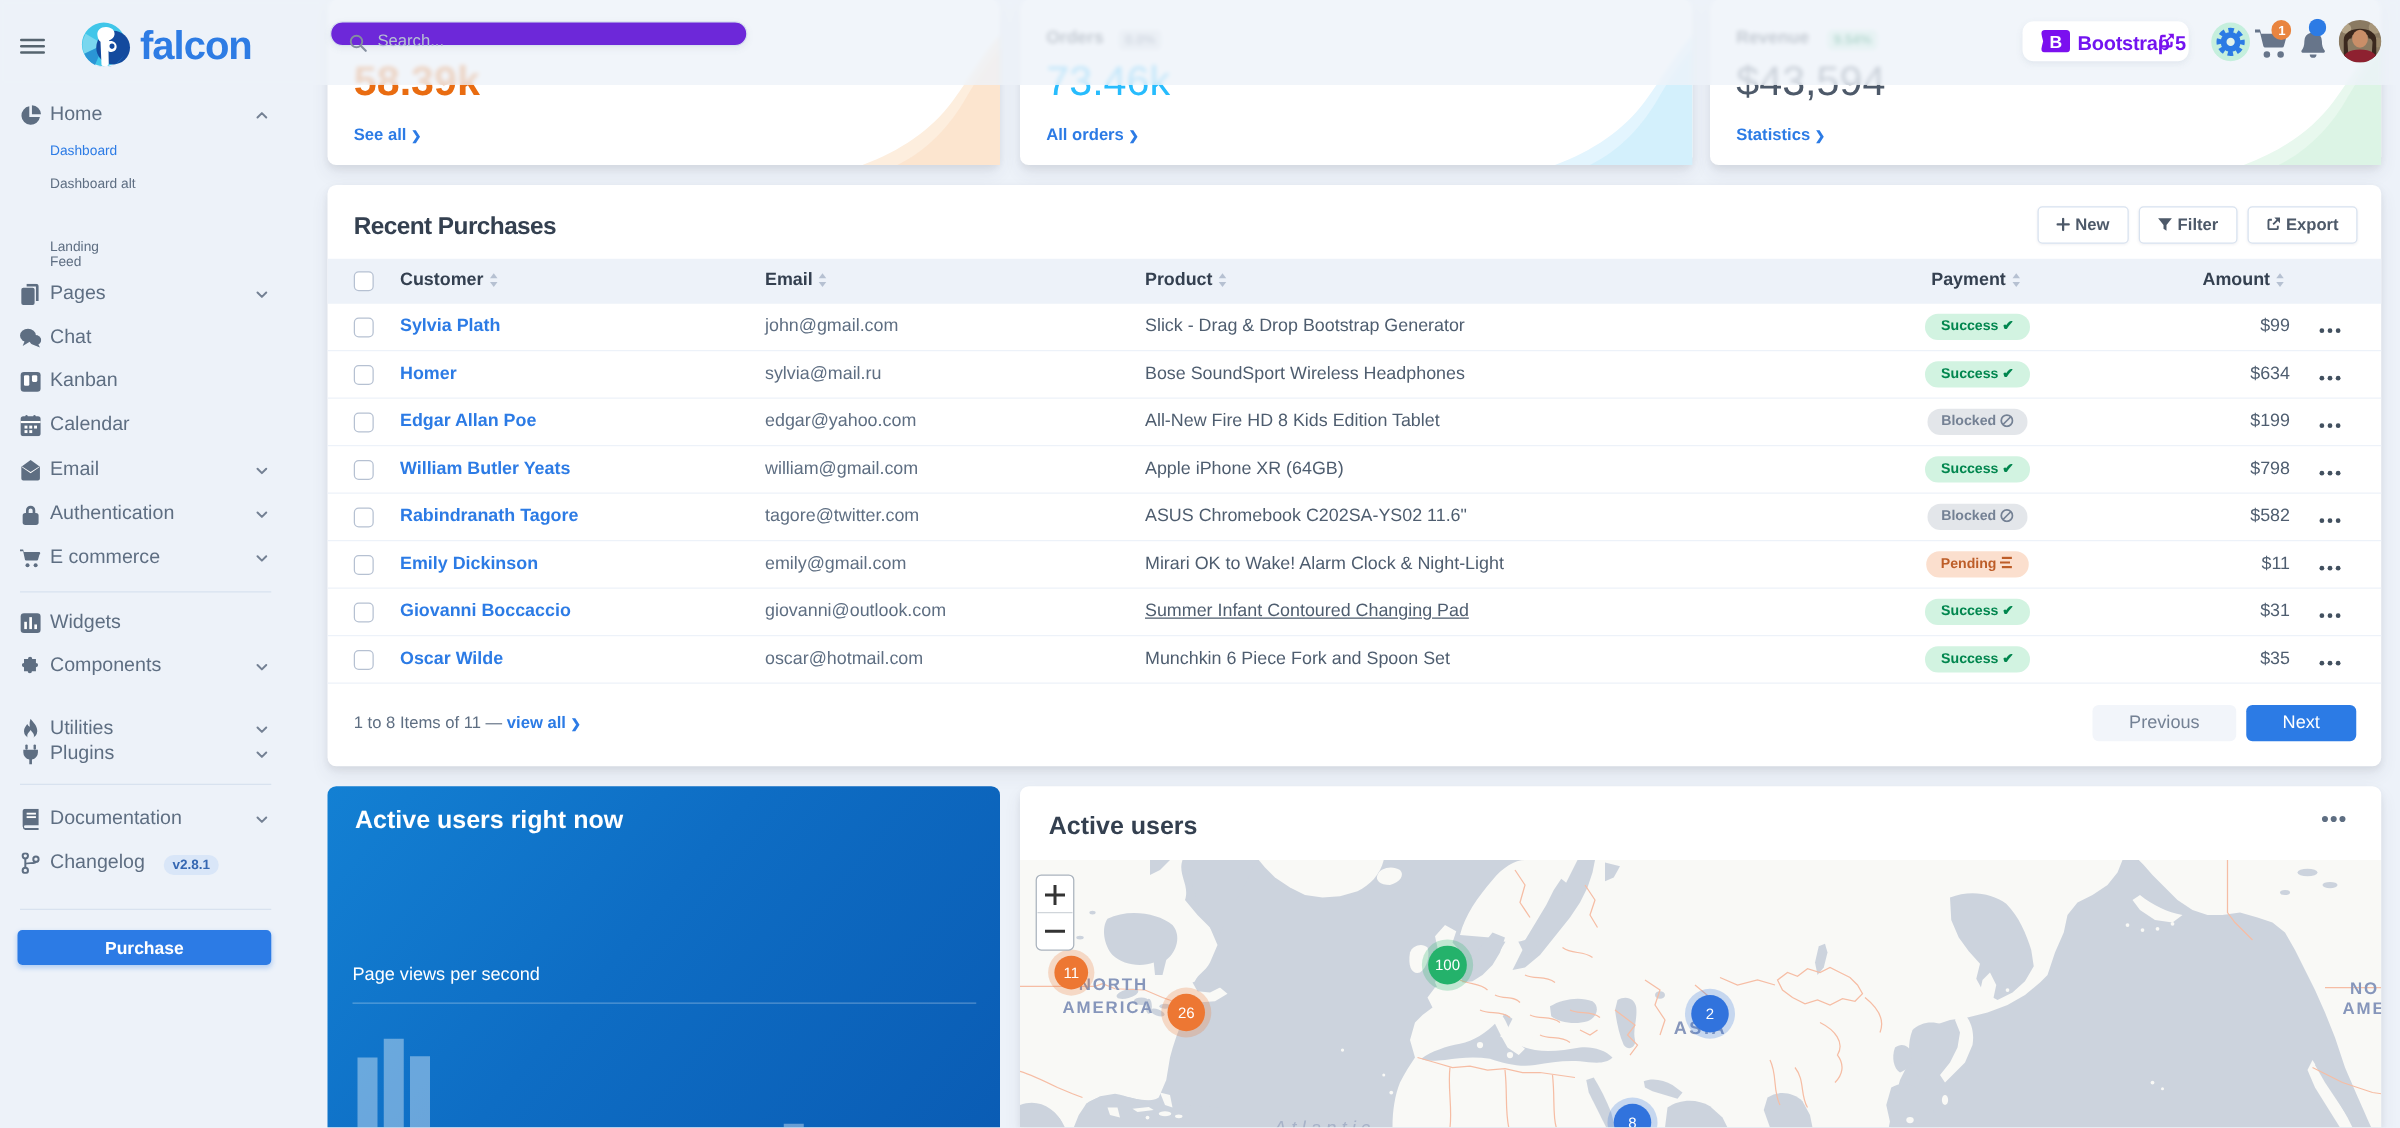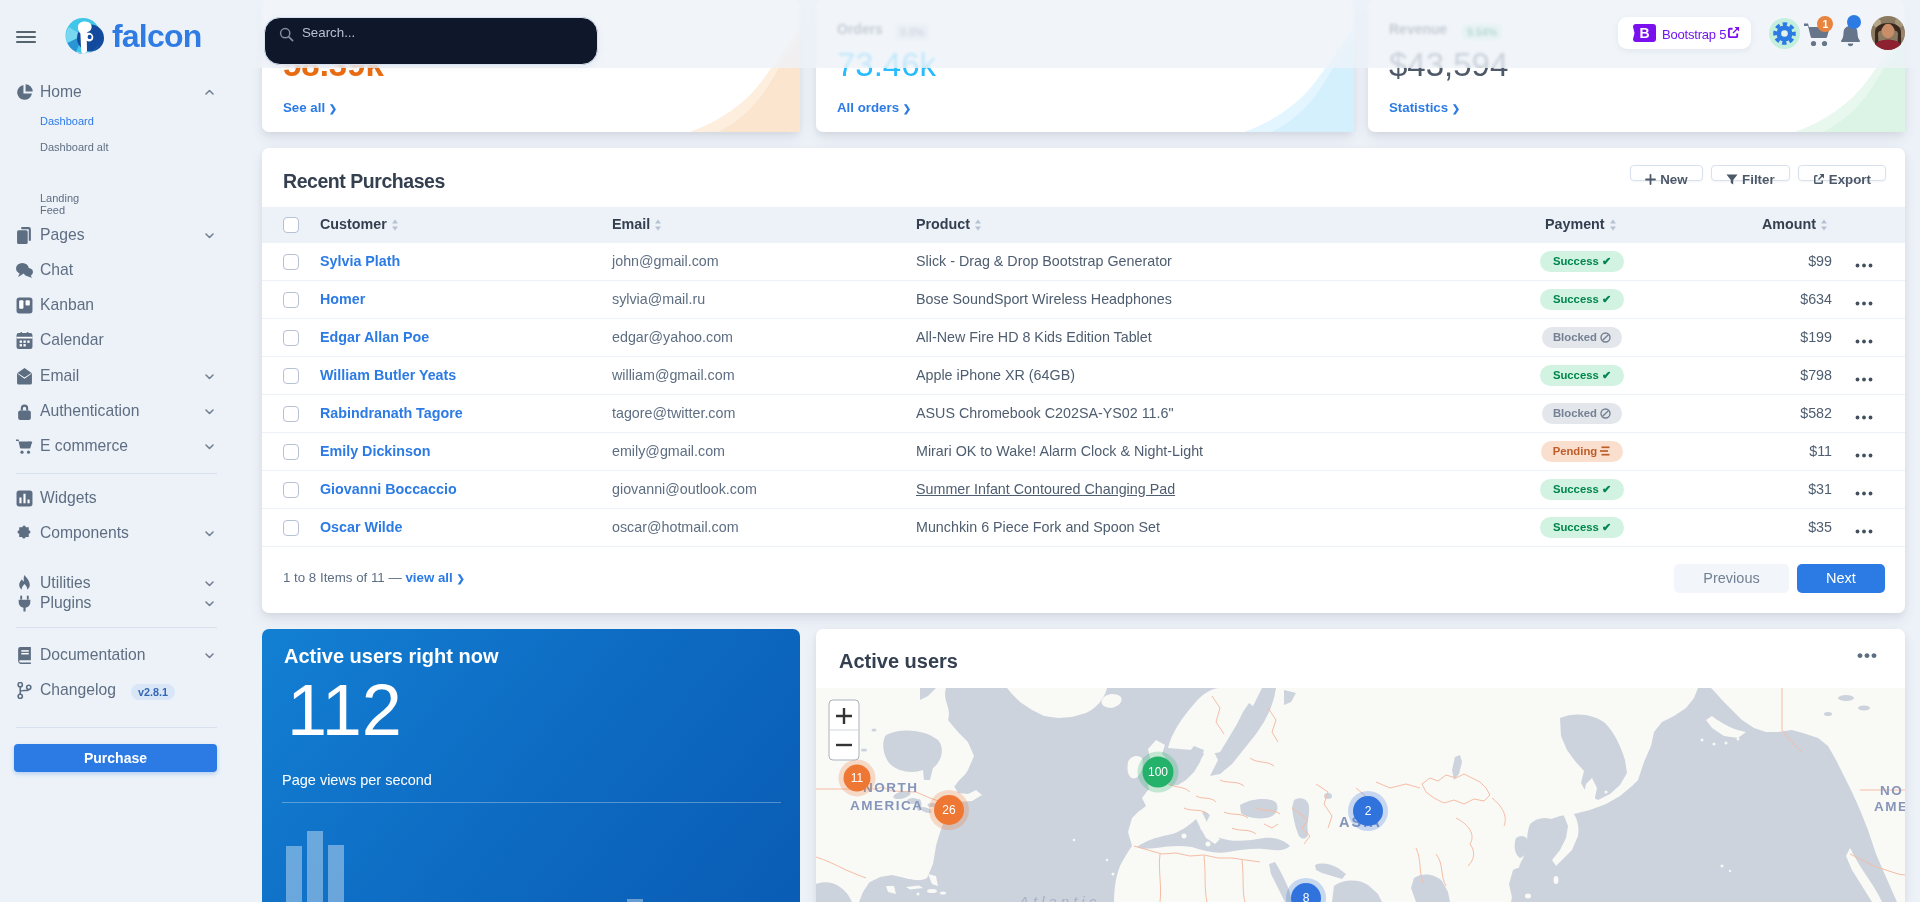--- a/index.html
+++ b/index.html
@@ -15,36 +15,36 @@
 .statnum { position:absolute; top:46px; left:21px; font-size:33px; letter-spacing:0; }
 .stattitle { position:absolute; top:21px; left:21px; font-size:14px; font-weight:bold; color:#344050; }
 .statlink { position:absolute; top:100px; left:21px; font-size:13.3px; font-weight:bold; color:#2c7be5; }
 .statlink .chev { font-size:10px; }
 .minibadge { position:absolute; top:24px; font-size:10.7px; font-weight:bold; border-radius:4px; padding:2px 5px; }
 
 
 #navbar { position:absolute; left:0; top:0; width:1920px; height:68px; background:rgba(237,242,249,0.78); backdrop-filter:blur(1.5px); z-index:50; }
 #hamburger div { position:absolute; left:16px; width:20px; height:2.4px; background:#56646f; border-radius:1px; }
 #logotext { position:absolute; left:112px; top:18px; font-size:32px; font-weight:bold; color:#2e7ce4; letter-spacing:-0.8px; }
-#searchpill { position:absolute; left:264px; top:17px; width:334px; height:48px; background:#0f172a; border:1px solid #d8e2ef; border-radius:16px; box-shadow:0 2px 6px rgba(100,120,150,0.10); }
+#searchpill { position:absolute; left:264px; top:17px; width:334px; height:20px; background:#6d28d9; border:1px solid #d8e2ef; border-radius:16px; box-shadow:0 2px 6px rgba(100,120,150,0.10); }
 #searchpill span { position:absolute; left:37px; top:7px; font-size:13.3px; color:#b6c1d2; }
 #bspill { position:absolute; left:1618px; top:17px; width:133px; height:32px; background:#fff; border-radius:9px; box-shadow:0 2px 6px rgba(100,120,150,0.12); }
-#bspill .bstxt { position:absolute; left:44px; top:10px; font-size:13px; font-weight:normal; color:#7214f0; letter-spacing:-0.2px; }
+#bspill .bstxt { position:absolute; left:44px; top:10px; font-size:16px; font-weight:bold; color:#7214f0; letter-spacing:-0.2px; }
 
 
 .navitem { position:absolute; left:16px; width:224px; height:22px; font-size:15.7px; color:#5e6e82; font-weight:500; }
 .navitem .ic { position:absolute; left:0; top:2px; width:17px; height:17px; }
 .navitem .lbl { position:absolute; left:24px; top:1px; }
 .navitem .caret { position:absolute; left:188px; top:5px; }
 .subitem { position:absolute; left:40px; font-size:11px; color:#5e6e82; }
 .sdivider { position:absolute; left:16px; width:201px; height:1px; background:#d8e2ef; }
 
 
 #purchases { left:262px; top:148px; width:1643px; height:465px; }
-.hbtn { position:absolute; top:17px; height:16px; border:1px solid #d8e2ef; background:#fff; border-radius:4px; font-size:13.3px; font-weight:bold; color:#4d5969; text-align:center; line-height:28px; box-shadow:0 1px 2px rgba(43,45,80,0.06); }
+.hbtn { position:absolute; top:17px; height:30px; border:1px solid #d8e2ef; background:#fff; border-radius:4px; font-size:13.3px; font-weight:bold; color:#4d5969; text-align:center; line-height:28px; box-shadow:0 1px 2px rgba(43,45,80,0.06); }
 #thead { position:absolute; left:0; top:59px; width:1643px; height:36px; background:#edf2f9; font-size:14.3px; font-weight:bold; color:#344050; }
 .trow { position:absolute; left:0; width:1643px; height:38px; border-bottom:1px solid #edf2f9; font-size:14.3px; }
 .cb { position:absolute; left:21px; width:16px; height:16px; border:1px solid #b6c1d2; border-radius:4px; background:#fff; }
 .cust { position:absolute; left:58px; color:#2c7be5; font-weight:bold; }
 .email { position:absolute; left:350px; color:#5e6e82; }
 .prod { position:absolute; left:654px; color:#4e5d6f; }
 .badge { position:absolute; left:1278px; width:86px; height:21px; border-radius:11px; font-size:11.3px; font-weight:bold; text-align:center; line-height:21px; }
 .amt { position:absolute; left:1440px; width:130px; text-align:right; color:#4e5d6f; }
 .dots { position:absolute; left:1582px; width:40px; text-align:center; color:#42505f; font-weight:bold; font-size:11px; letter-spacing:0.5px; }
 .bsuccess { background:#d2f3e1; color:#00864e; }
@@ -474,21 +474,20 @@
           <circle cx="15.5" cy="2.5" r="1.9" fill="#42505f"></circle>
         </svg></div>
     </div>
     <div class="abs" style="left:21px;top:422px;font-size:13.3px;color:#5e6e82;">1 to 8 Items of 11 — <span style="color:#2c7be5;font-weight:bold;">view all <span style="font-size:10px;">❯</span></span></div>
     <div class="abs" style="left:1412px;top:416px;width:115px;height:29px;background:#f2f5fa;border-radius:5px;color:#748194;font-size:14.5px;text-align:center;line-height:29px;">Previous</div>
     <div class="abs" style="left:1535px;top:416px;width:88px;height:29px;background:#2c7be5;border-radius:5px;color:#fff;font-size:14.5px;text-align:center;line-height:29px;">Next</div>
   </div>
 
 <div id="bluecard">
   <div class="abs" style="left:22px;top:16px;font-size:20px;font-weight:bold;color:#fff;">Active users right now</div>
-  <div class="abs" style="left:25px;top:40px;font-size:72px;color:#fff;">112</div>
   <div class="abs" style="left:20px;top:143px;font-size:14.5px;color:#fff;">Page views per second</div>
   <div class="abs" style="left:20px;top:173px;width:499px;height:1px;background:rgba(255,255,255,0.3);"></div>
   <div class="bar" style="left:24px;top:217px;width:16px;height:56px;"></div>
   <div class="bar" style="left:45px;top:202px;width:16px;height:71px;"></div>
   <div class="bar" style="left:66px;top:216px;width:16px;height:57px;"></div>
   <div class="bar" style="left:365px;top:270px;width:16px;height:3px;"></div>
 </div>
 
 <div class="card" id="mapcard">
   <div class="abs" style="left:23px;top:21px;font-size:20px;font-weight:bold;color:#344050;">Active users</div>

